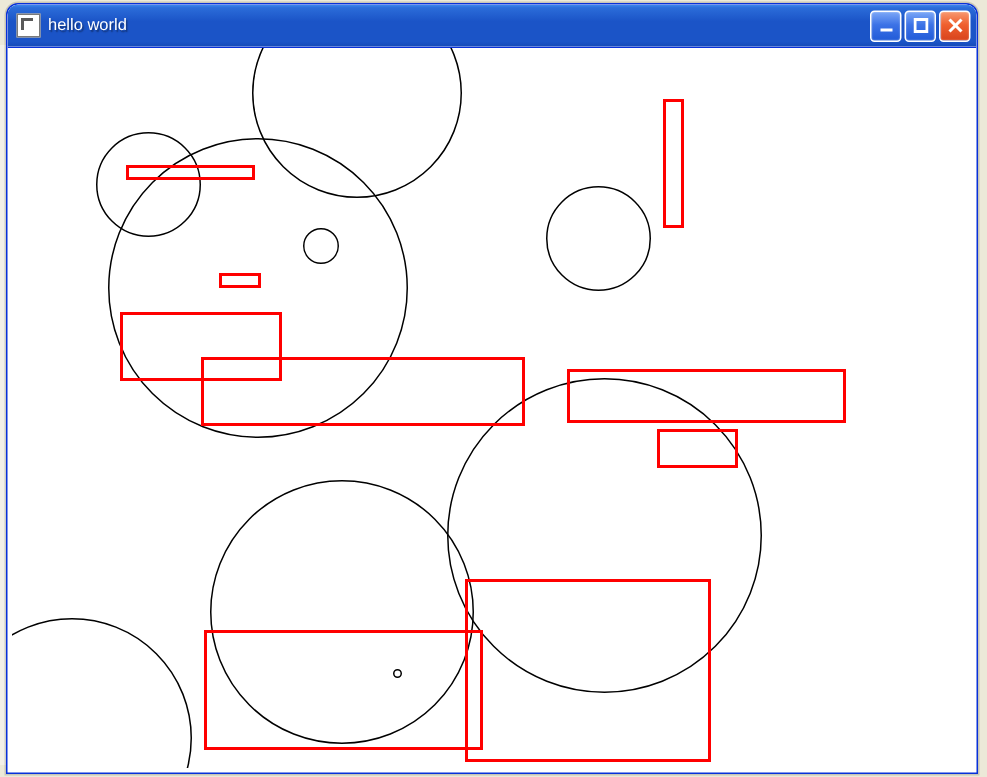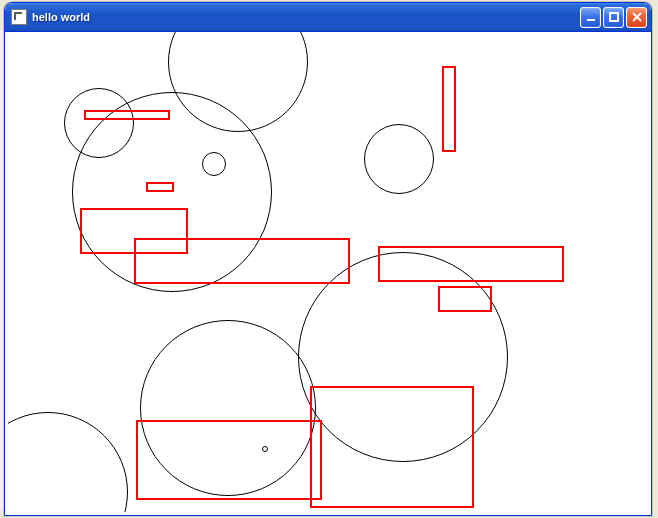--- a/index.html
+++ b/index.html
@@ -26,21 +26,21 @@
   }
   .titlebar {
     height: 28px;
     background: linear-gradient(to bottom,
       #3c89ef 0%, #2b6cd9 8%, #1b54c7 40%, #1b54c7 88%, #154bb8 100%);
     border-bottom: 1px solid #0831d9;
     display: flex;
     align-items: center;
     padding: 0 4px 0 6px;
     color: #ffffff;
-    font-weight: bold;
+    font-weight: normal;
     text-shadow: 1px 1px 1px rgba(0,0,0,0.4);
     border-radius: 7px 7px 0 0;
   }
   .titlebar .icon {
     width: 16px;
     height: 16px;
     margin-right: 5px;
     background: #ffffff;
     border: 1px solid #7a7a7a;
     box-sizing: border-box;

